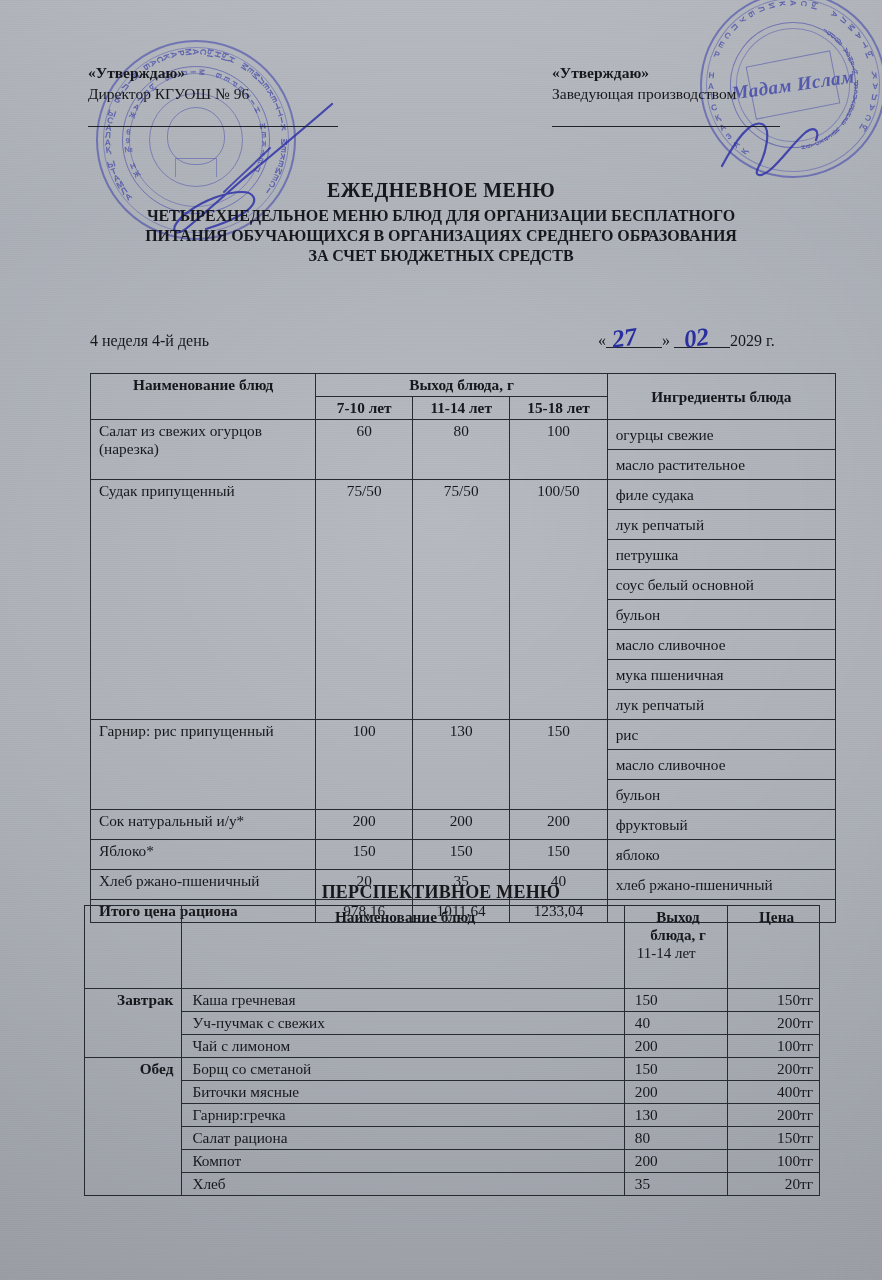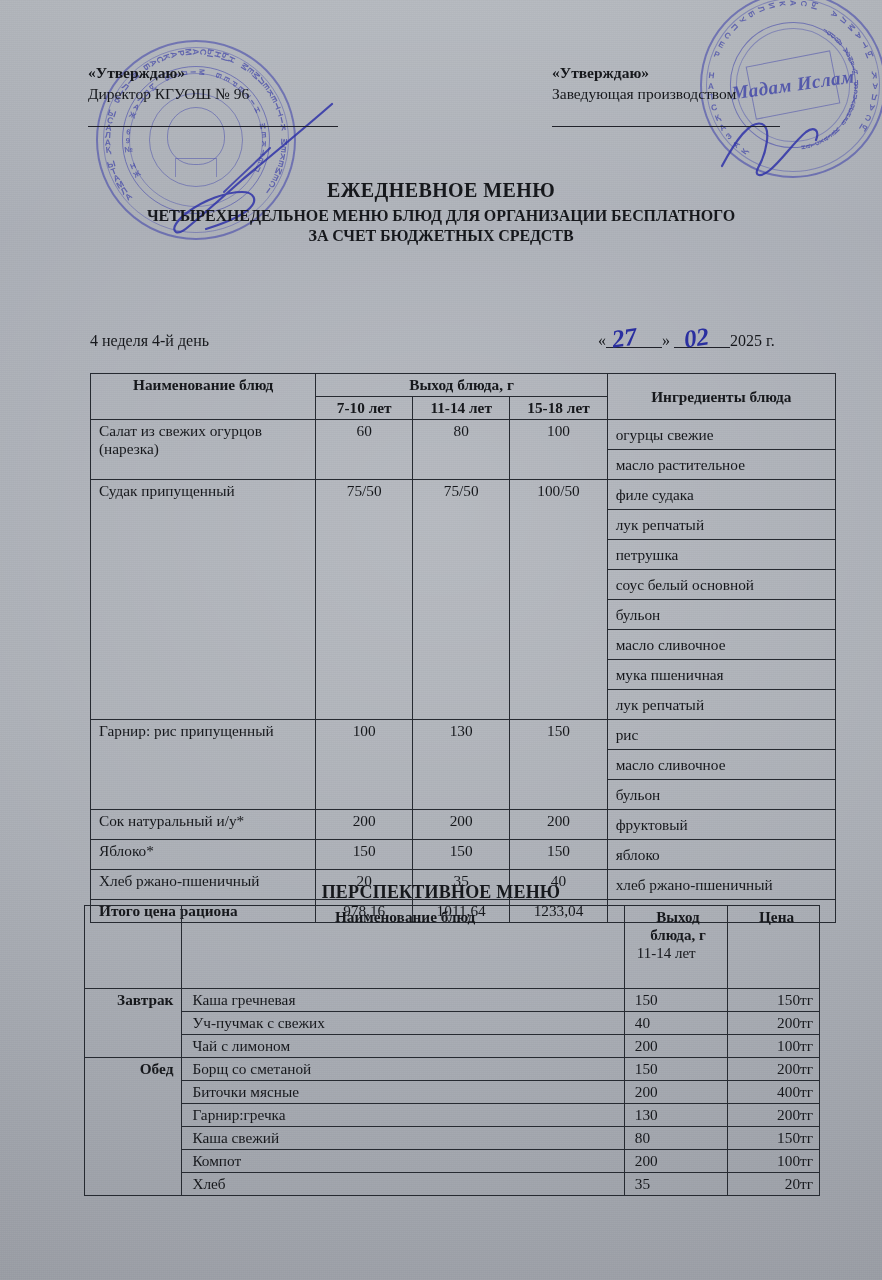--- a/index.html
+++ b/index.html
@@ -344,27 +344,28 @@
     <div class="appr right">
       <span class="ln q">«Утверждаю»</span>
       <span class="ln">Заведующая производством</span>
       <div class="rule"></div>
     </div>
   </div>
 
   <div class="titles">
     <div class="t-main">ЕЖЕДНЕВНОЕ МЕНЮ</div>
     <div class="t-sub">ЧЕТЫРЕХНЕДЕЛЬНОЕ МЕНЮ БЛЮД ДЛЯ ОРГАНИЗАЦИИ БЕСПЛАТНОГО</div>
+    <div class="t-sub" style="margin-top:0;">ПИТАНИЯ ОБУЧАЮЩИХСЯ В ОРГАНИЗАЦИЯХ СРЕДНЕГО ОБРАЗОВАНИЯ</div>
     <div class="t-sub" style="margin-top:0;">ЗА СЧЕТ БЮДЖЕТНЫХ СРЕДСТВ</div>
   </div>
 
   <div class="daterow">
     <div class="week">4 неделя 4-й день</div>
     <div class="dt">
-      <span>«</span><span class="blank day"></span><span>»</span><span class="blank mon"></span><span>2025 г.</span>
+      <span>«</span><span class="blank day"></span><span>»</span><span class="blank mon"></span><span>2029 г.</span>
       <span class="hand" style="left:14px;top:-8px;">27</span>
       <span class="hand" style="left:86px;top:-8px;">02</span>
     </div>
   </div>
 
   <table id="menu-table">
     <thead>
       <tr>
         <th class="c-name" rowspan="2">Наименование блюд</th>
         <th colspan="3">Выход блюда, г</th>
@@ -500,21 +501,21 @@
           <td class="p-dish">Биточки мясные</td>
           <td class="p-out">200</td>
           <td class="p-price">400тг</td>
         </tr>
         <tr>
           <td class="p-dish">Гарнир:гречка</td>
           <td class="p-out">130</td>
           <td class="p-price">200тг</td>
         </tr>
         <tr>
-          <td class="p-dish">Каша свежий</td>
+          <td class="p-dish">Салат рациона</td>
           <td class="p-out">80</td>
           <td class="p-price">150тг</td>
         </tr>
         <tr>
           <td class="p-dish">Компот</td>
           <td class="p-out">200</td>
           <td class="p-price">100тг</td>
         </tr>
         <tr>
           <td class="p-dish">Хлеб</td>

